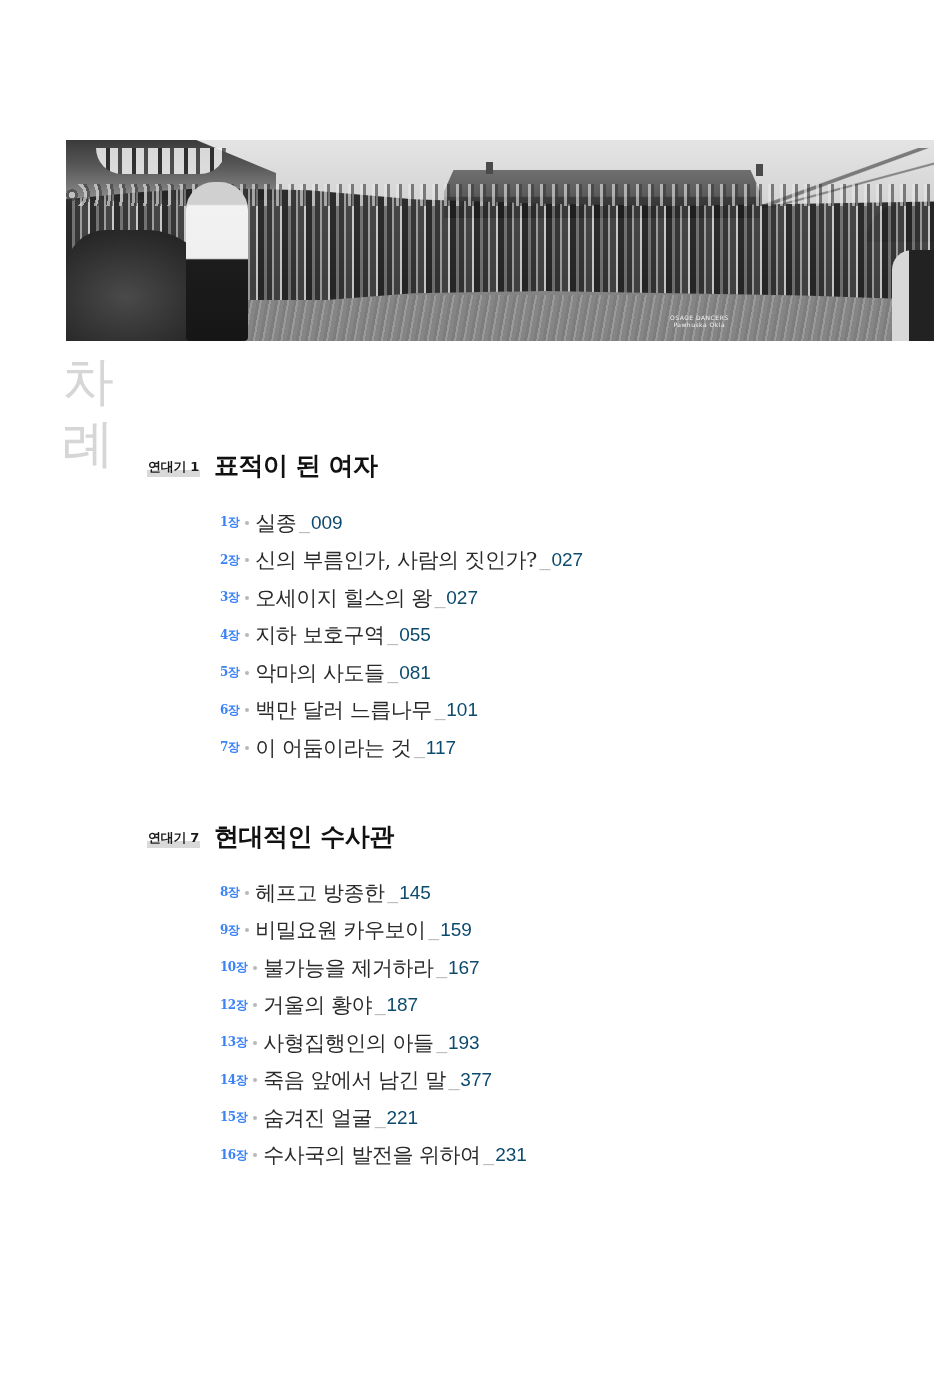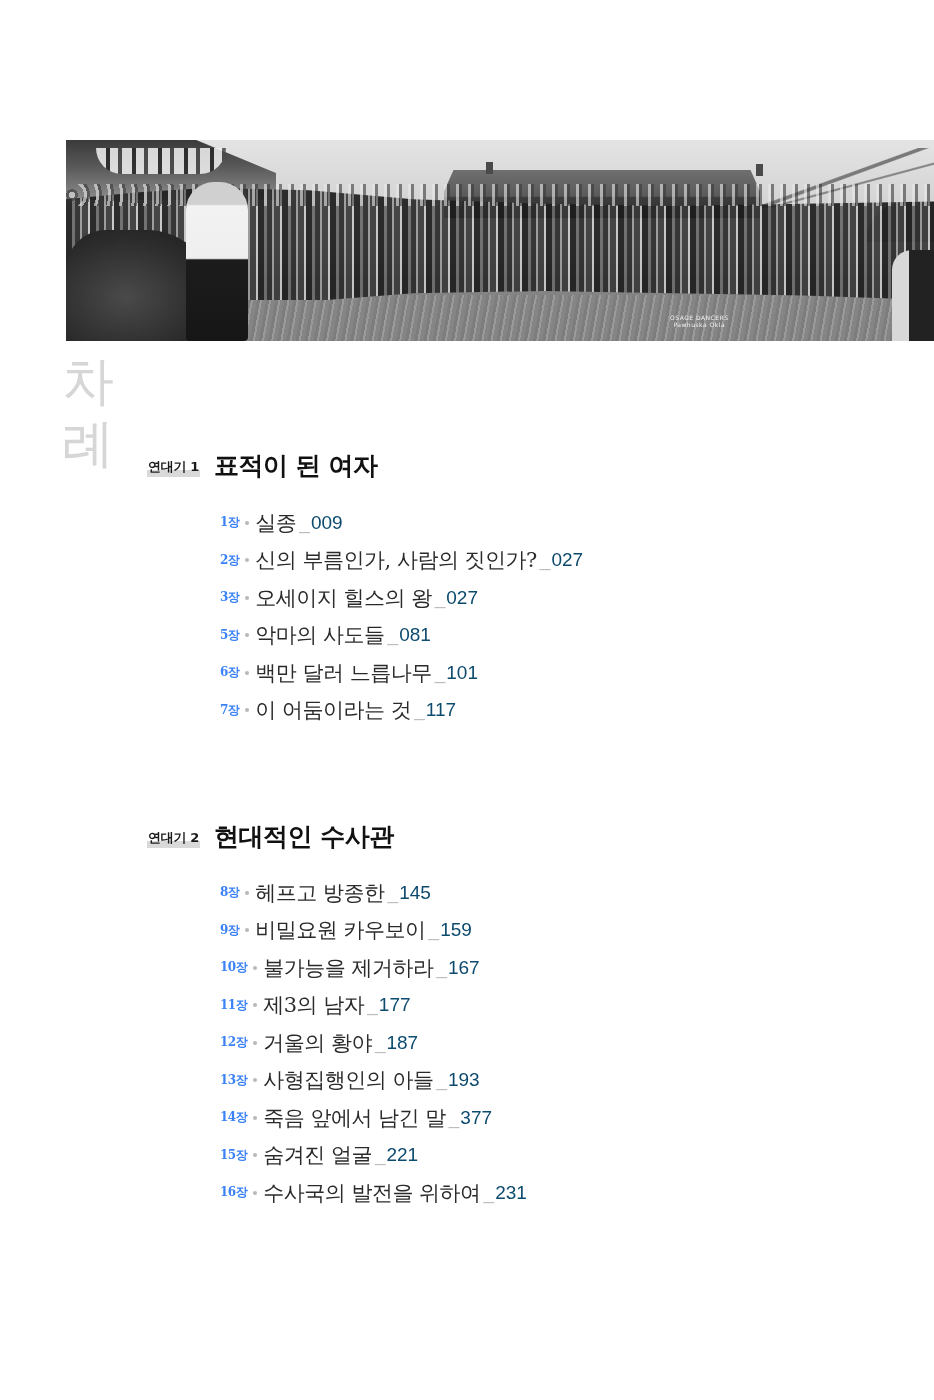--- a/index.html
+++ b/index.html
@@ -258,20 +258,26 @@
         <span class="ch-title">신의 부름인가, 사람의 짓인가?</span>
         <span class="ch-page">027</span>
     </li>
     <li class="chapter">
       <span class="ch-num">3장</span>
         <span class="ch-dot"></span>
         <span class="ch-title">오세이지 힐스의 왕</span>
         <span class="ch-page">027</span>
     </li>
     <li class="chapter">
+      <span class="ch-num">4장</span>
+        <span class="ch-dot"></span>
+        <span class="ch-title">지하 보호구역</span>
+        <span class="ch-page">055</span>
+    </li>
+    <li class="chapter">
       <span class="ch-num">5장</span>
         <span class="ch-dot"></span>
         <span class="ch-title">악마의 사도들</span>
         <span class="ch-page">081</span>
     </li>
     <li class="chapter">
       <span class="ch-num">6장</span>
         <span class="ch-dot"></span>
         <span class="ch-title">백만 달러 느릅나무</span>
         <span class="ch-page">101</span>
@@ -280,21 +286,21 @@
       <span class="ch-num">7장</span>
         <span class="ch-dot"></span>
         <span class="ch-title">이 어둠이라는 것</span>
         <span class="ch-page">117</span>
     </li>
   </ul>
 </div>
 
 <div class="part" style="top:819px;">
   <div class="part-head">
-    <span class="part-label">연대기 2</span>
+    <span class="part-label">연대기 7</span>
     <span class="part-title">현대적인 수사관</span>
   </div>
   <ul class="chapters" style="top:55px;">
     <li class="chapter">
       <span class="ch-num">8장</span>
         <span class="ch-dot"></span>
         <span class="ch-title">헤프고 방종한</span>
         <span class="ch-page">145</span>
     </li>
     <li class="chapter">
@@ -303,26 +309,20 @@
         <span class="ch-title">비밀요원 카우보이</span>
         <span class="ch-page">159</span>
     </li>
     <li class="chapter">
       <span class="ch-num">10장</span>
         <span class="ch-dot"></span>
         <span class="ch-title">불가능을 제거하라</span>
         <span class="ch-page">167</span>
     </li>
     <li class="chapter">
-      <span class="ch-num">11장</span>
-        <span class="ch-dot"></span>
-        <span class="ch-title">제3의 남자</span>
-        <span class="ch-page">177</span>
-    </li>
-    <li class="chapter">
       <span class="ch-num">12장</span>
         <span class="ch-dot"></span>
         <span class="ch-title">거울의 황야</span>
         <span class="ch-page">187</span>
     </li>
     <li class="chapter">
       <span class="ch-num">13장</span>
         <span class="ch-dot"></span>
         <span class="ch-title">사형집행인의 아들</span>
         <span class="ch-page">193</span>

